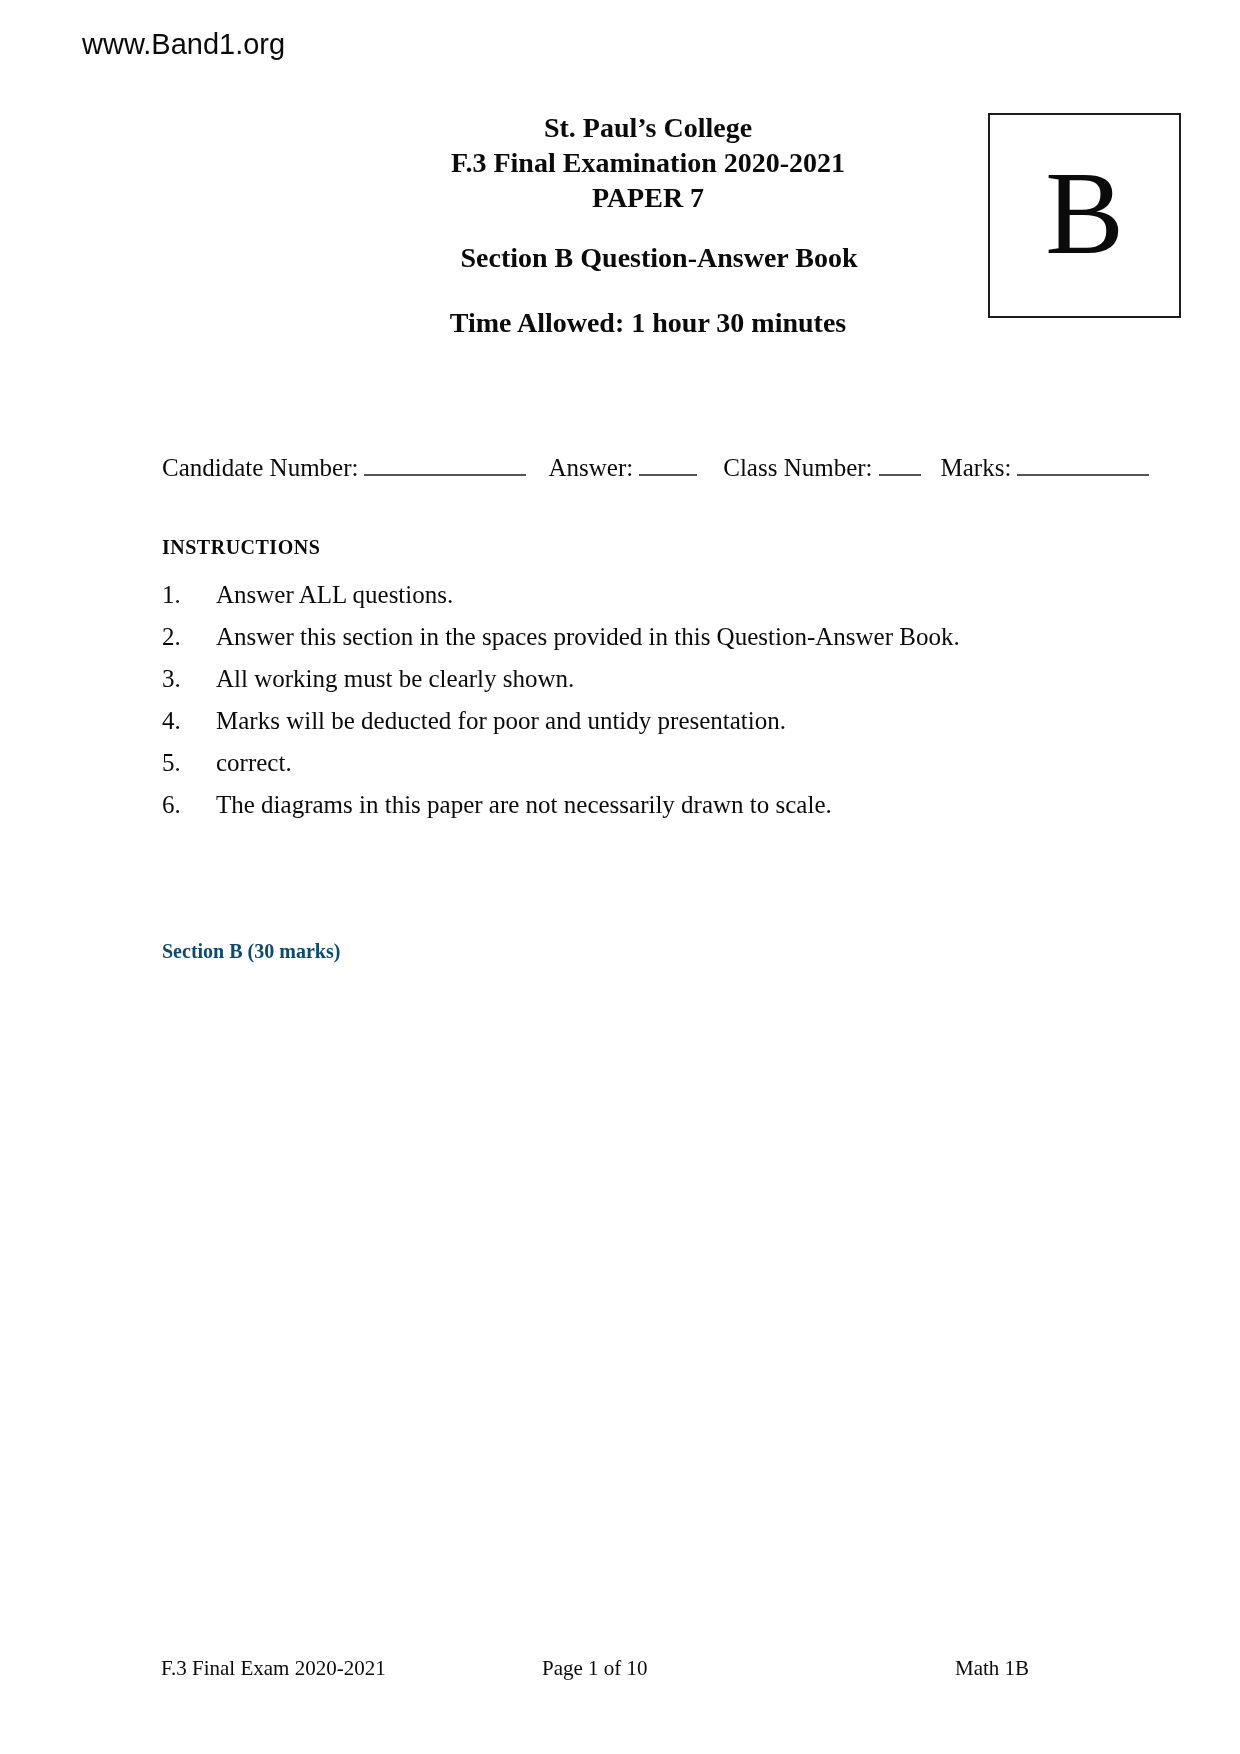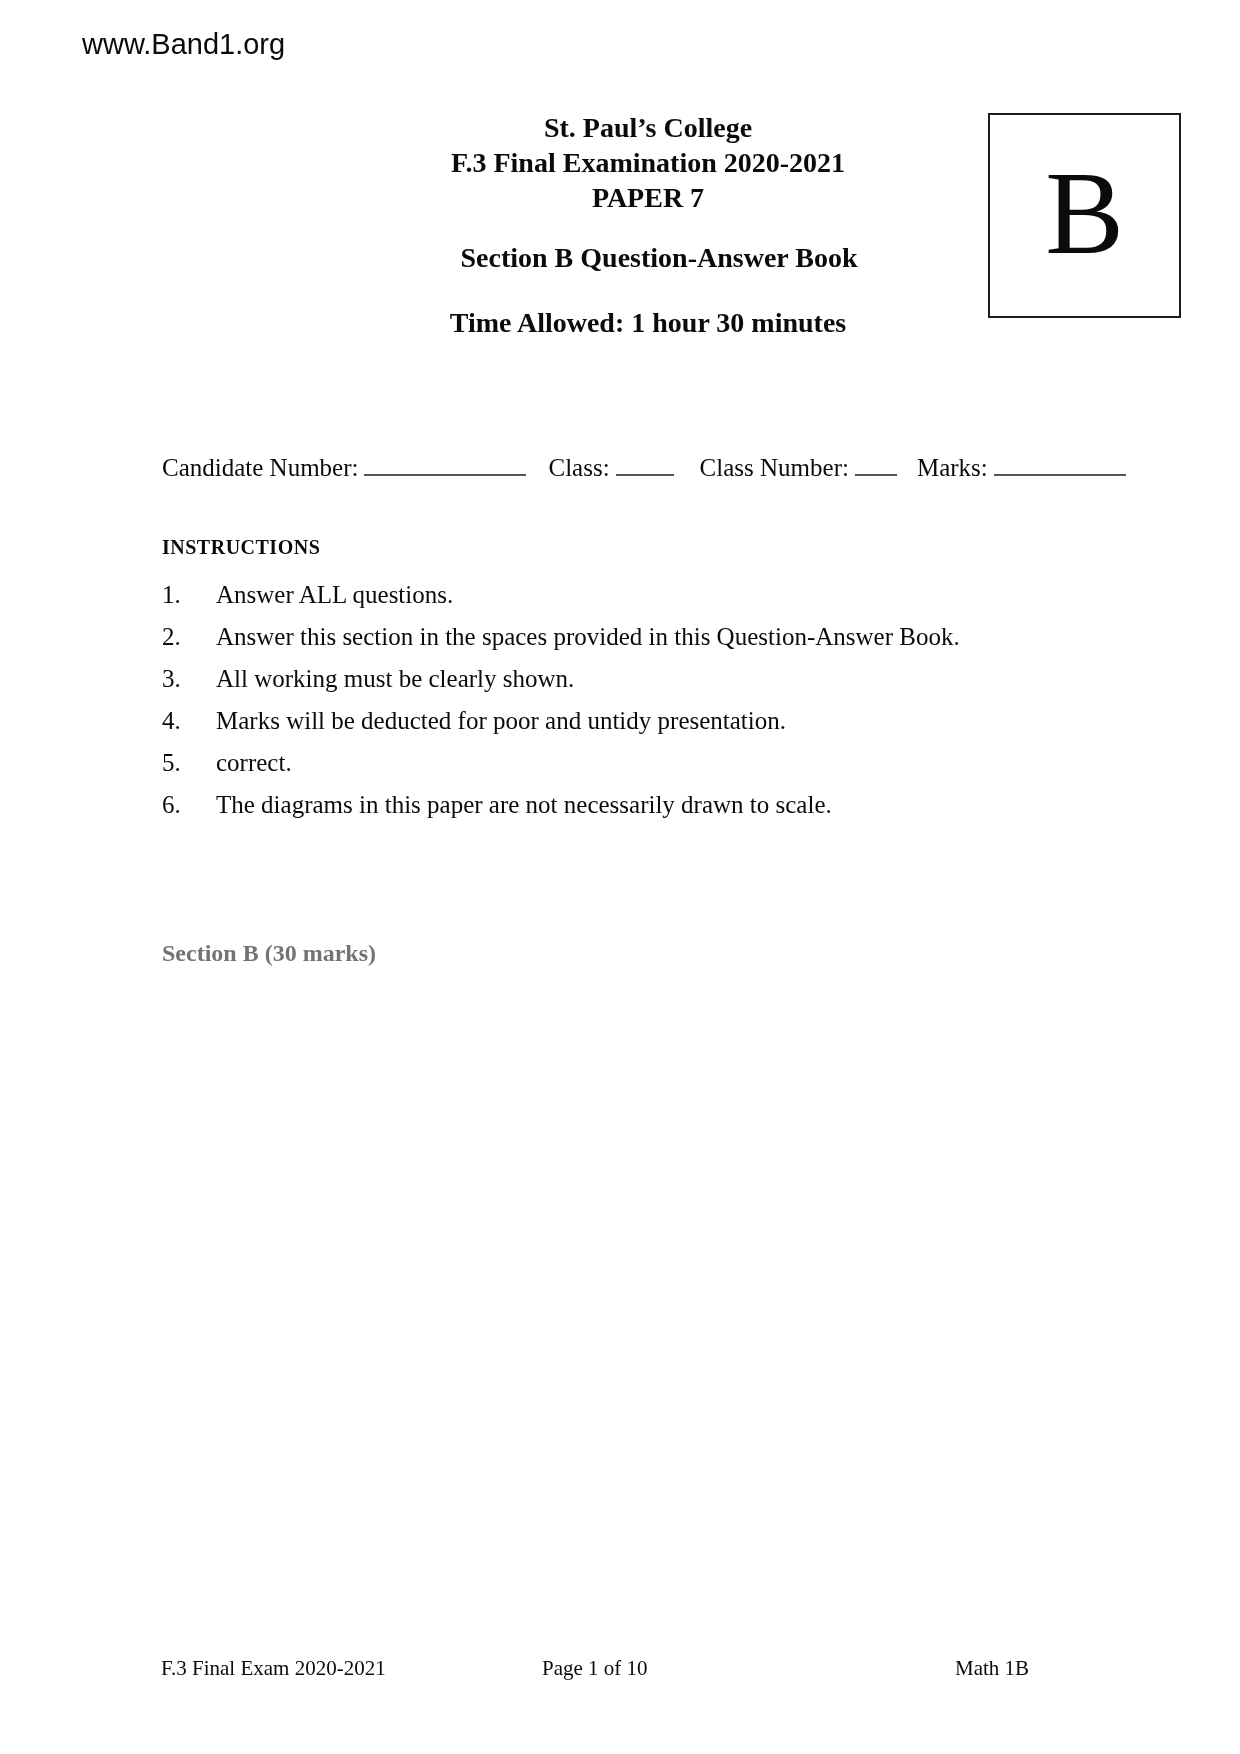--- a/index.html
+++ b/index.html
@@ -94,23 +94,23 @@
     color: #0b0b0b;
   }
   .ins-item { display: flex; line-height: 42px; }
   .ins-num  { width: 54px; flex: 0 0 54px; }
   .ins-text { flex: 1; }
   .ins-line { display: block; }
   .section-heading {
     position: absolute;
     left: 118px;
     top: 940px;
-    font-size: 24px;
+    font-size: 20px;
     font-weight: bold;
-    color: #737373;
+    color: #0c4a6e;
   }
   .footer { position: absolute; left: 0; top: 1656px; width: 1240px; font-size: 21px; color: #0b0b0b; }
   .footer .f-left   { position: absolute; left: 117px; top: 0; }
   .footer .f-center { position: absolute; left: 498px; top: 0; }
   .footer .f-right  { position: absolute; left: 911px; top: 0; }
 </style>
 </head>
 <body>
 
 <div class="page">
@@ -123,21 +123,21 @@
     <div class="hline">PAPER 7</div>
     <div class="hline hdr-book">Section B Question-Answer Book</div>
     <div class="hline hdr-time">Time Allowed: 1 hour 30 minutes</div>
   </div>
 
   <div class="letter-box">
     <span class="letter">B</span>
   </div>
 
   <div class="candidate-row">
-    <span>Candidate Number:</span><span class="blank b-candidate"></span><span class="gap22"></span><span>Class:</span><span class="blank b-class"></span><span class="gap26"></span><span>Class Number:</span><span class="blank b-classnum"></span><span class="gap20"></span><span>Marks:</span><span class="blank b-marks"></span>
+    <span>Candidate Number:</span><span class="blank b-candidate"></span><span class="gap22"></span><span>Answer:</span><span class="blank b-class"></span><span class="gap26"></span><span>Class Number:</span><span class="blank b-classnum"></span><span class="gap20"></span><span>Marks:</span><span class="blank b-marks"></span>
   </div>
 
   <div class="instructions-heading">INSTRUCTIONS</div>
 
   <div class="instructions-list">
     <div class="ins-item">
       <span class="ins-num">1.</span>
       <span class="ins-text">
           <span class="ins-line">Answer ALL questions.</span>
         </span>

